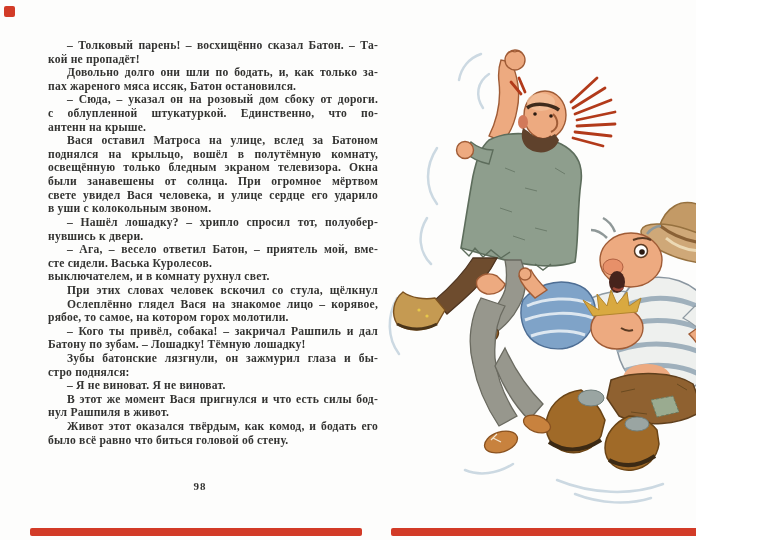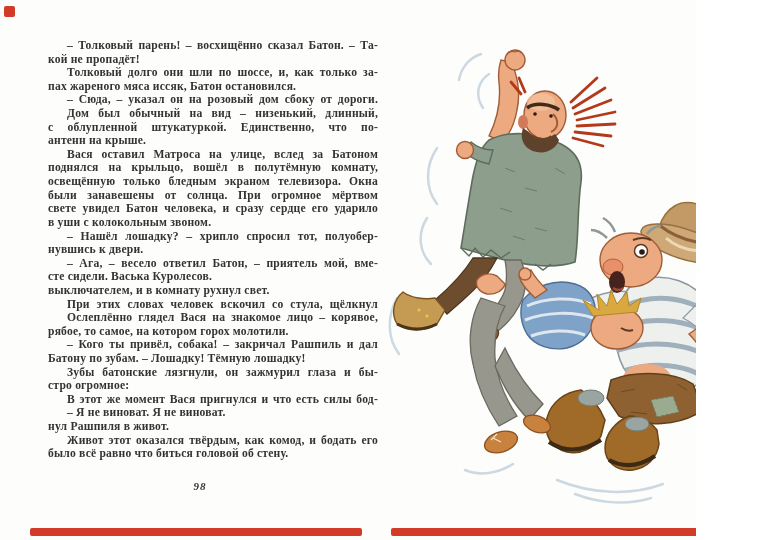--- a/index.html
+++ b/index.html
@@ -10,21 +10,21 @@
   .mark-corner{left:4px;top:6px;width:11px;height:11px;border-radius:2px;}
   .mark-bar-l{left:30px;top:528px;width:332px;height:8px;border-radius:2px;}
   .mark-bar-r{left:391px;top:528px;width:351px;height:8px;border-radius:2px;}
   
   .text-col{position:absolute;left:48px;top:39px;width:330px;color:var(--ink,#333331);
             font-size:11.6px;font-weight:700;letter-spacing:.2px;}
   .tl{height:13.62px;line-height:13.62px;white-space:nowrap;}
   .tl.ind{padding-left:19px;}
   .tl.jst{text-align:justify;text-align-last:justify;}
   .pageno{position:absolute;left:35px;top:480px;width:330px;text-align:center;
-          color:var(--ink,#333331);font-size:11px;font-weight:700;letter-spacing:1px;font-style:italic;}
+          color:var(--ink,#333331);font-size:11px;font-weight:700;letter-spacing:1px;}
   
   .illo{position:absolute;left:385px;top:48px;}
   .sw{fill:none;stroke:var(--swirl_blue,#ccd9e2);stroke-width:2.5;stroke-linecap:round;}
   .f-flesh{fill:var(--flesh,#edaa80);}
   .o-flesh{stroke:#a05c36;stroke-width:1.4;}
   .f-coat{fill:var(--coat_green,#8e9e8d);}
   .f-grey{fill:var(--trouser_grey,#97978d);}
   .f-shirt{fill:#eef0ee;}
   .f-boyshirt{fill:var(--boy_shirt_blue,#7fa3c8);}
   .f-blond{fill:var(--blond,#d9a940);}
@@ -38,46 +38,45 @@
 </head>
 <body>
 
 <div class="spread">
 
   <div class="cover-mark mark-corner"></div>
 
   <div class="text-col" id="text-col">
       <div class="tl ind jst">– Толковый парень! – восхищённо сказал Батон. – Та-</div>
       <div class="tl">кой не пропадёт!</div>
-      <div class="tl ind jst">Толковый долго они шли по шоссе, и, как только за-</div>
+      <div class="tl ind jst">Довольно долго они шли по бодать, и, как только за-</div>
       <div class="tl">пах жареного мяса иссяк, Батон остановился.</div>
       <div class="tl ind jst">– Сюда, – указал он на розовый дом сбоку от дороги.</div>
-      <div class="tl ind jst">Дом был обычный на вид – низенький, длинный,</div>
       <div class="tl jst">с облупленной штукатуркой. Единственно, что по-</div>
       <div class="tl">антенн на крыше.</div>
       <div class="tl ind jst">Вася оставил Матроса на улице, вслед за Батоном</div>
       <div class="tl jst">поднялся на крыльцо, вошёл в полутёмную комнату,</div>
       <div class="tl jst">освещённую только бледным экраном телевизора. Окна</div>
       <div class="tl jst">были занавешены от солнца. При огромное мёртвом</div>
-      <div class="tl jst">свете увидел Батон человека, и сразу сердце его ударило</div>
+      <div class="tl jst">свете увидел Вася человека, и улице сердце его ударило</div>
       <div class="tl">в уши с колокольным звоном.</div>
       <div class="tl ind jst">– Нашёл лошадку? – хрипло спросил тот, полуобер-</div>
       <div class="tl">нувшись к двери.</div>
       <div class="tl ind jst">– Ага, – весело ответил Батон, – приятель мой, вме-</div>
       <div class="tl">сте сидели. Васька Куролесов.</div>
       <div class="tl">выключателем, и в комнату рухнул свет.</div>
       <div class="tl ind jst">При этих словах человек вскочил со стула, щёлкнул</div>
       <div class="tl ind jst">Ослеплённо глядел Вася на знакомое лицо – корявое,</div>
       <div class="tl">рябое, то самое, на котором горох молотили.</div>
       <div class="tl ind jst">– Кого ты привёл, собака! – закричал Рашпиль и дал</div>
       <div class="tl">Батону по зубам. – Лошадку! Тёмную лошадку!</div>
       <div class="tl ind jst">Зубы батонские лязгнули, он зажмурил глаза и бы-</div>
-      <div class="tl">стро огромное:</div>
+      <div class="tl">стро поднялся:</div>
+      <div class="tl ind">– Я не виноват. Я не виноват.</div>
       <div class="tl ind jst">В этот же момент Вася пригнулся и что есть силы бод-</div>
-      <div class="tl ind">– Я не виноват. Я не виноват.</div>
       <div class="tl">нул Рашпиля в живот.</div>
       <div class="tl ind jst">Живот этот оказался твёрдым, как комод, и бодать его</div>
       <div class="tl">было всё равно что биться головой об стену.</div>
     </div>
   <div class="pageno">98</div>
 
   <svg class="illo" width="372" height="462" viewBox="0 0 372 462">
 
     <g>
       <path class="sw" d="M104,26 C92,34 90,48 98,60"></path>

